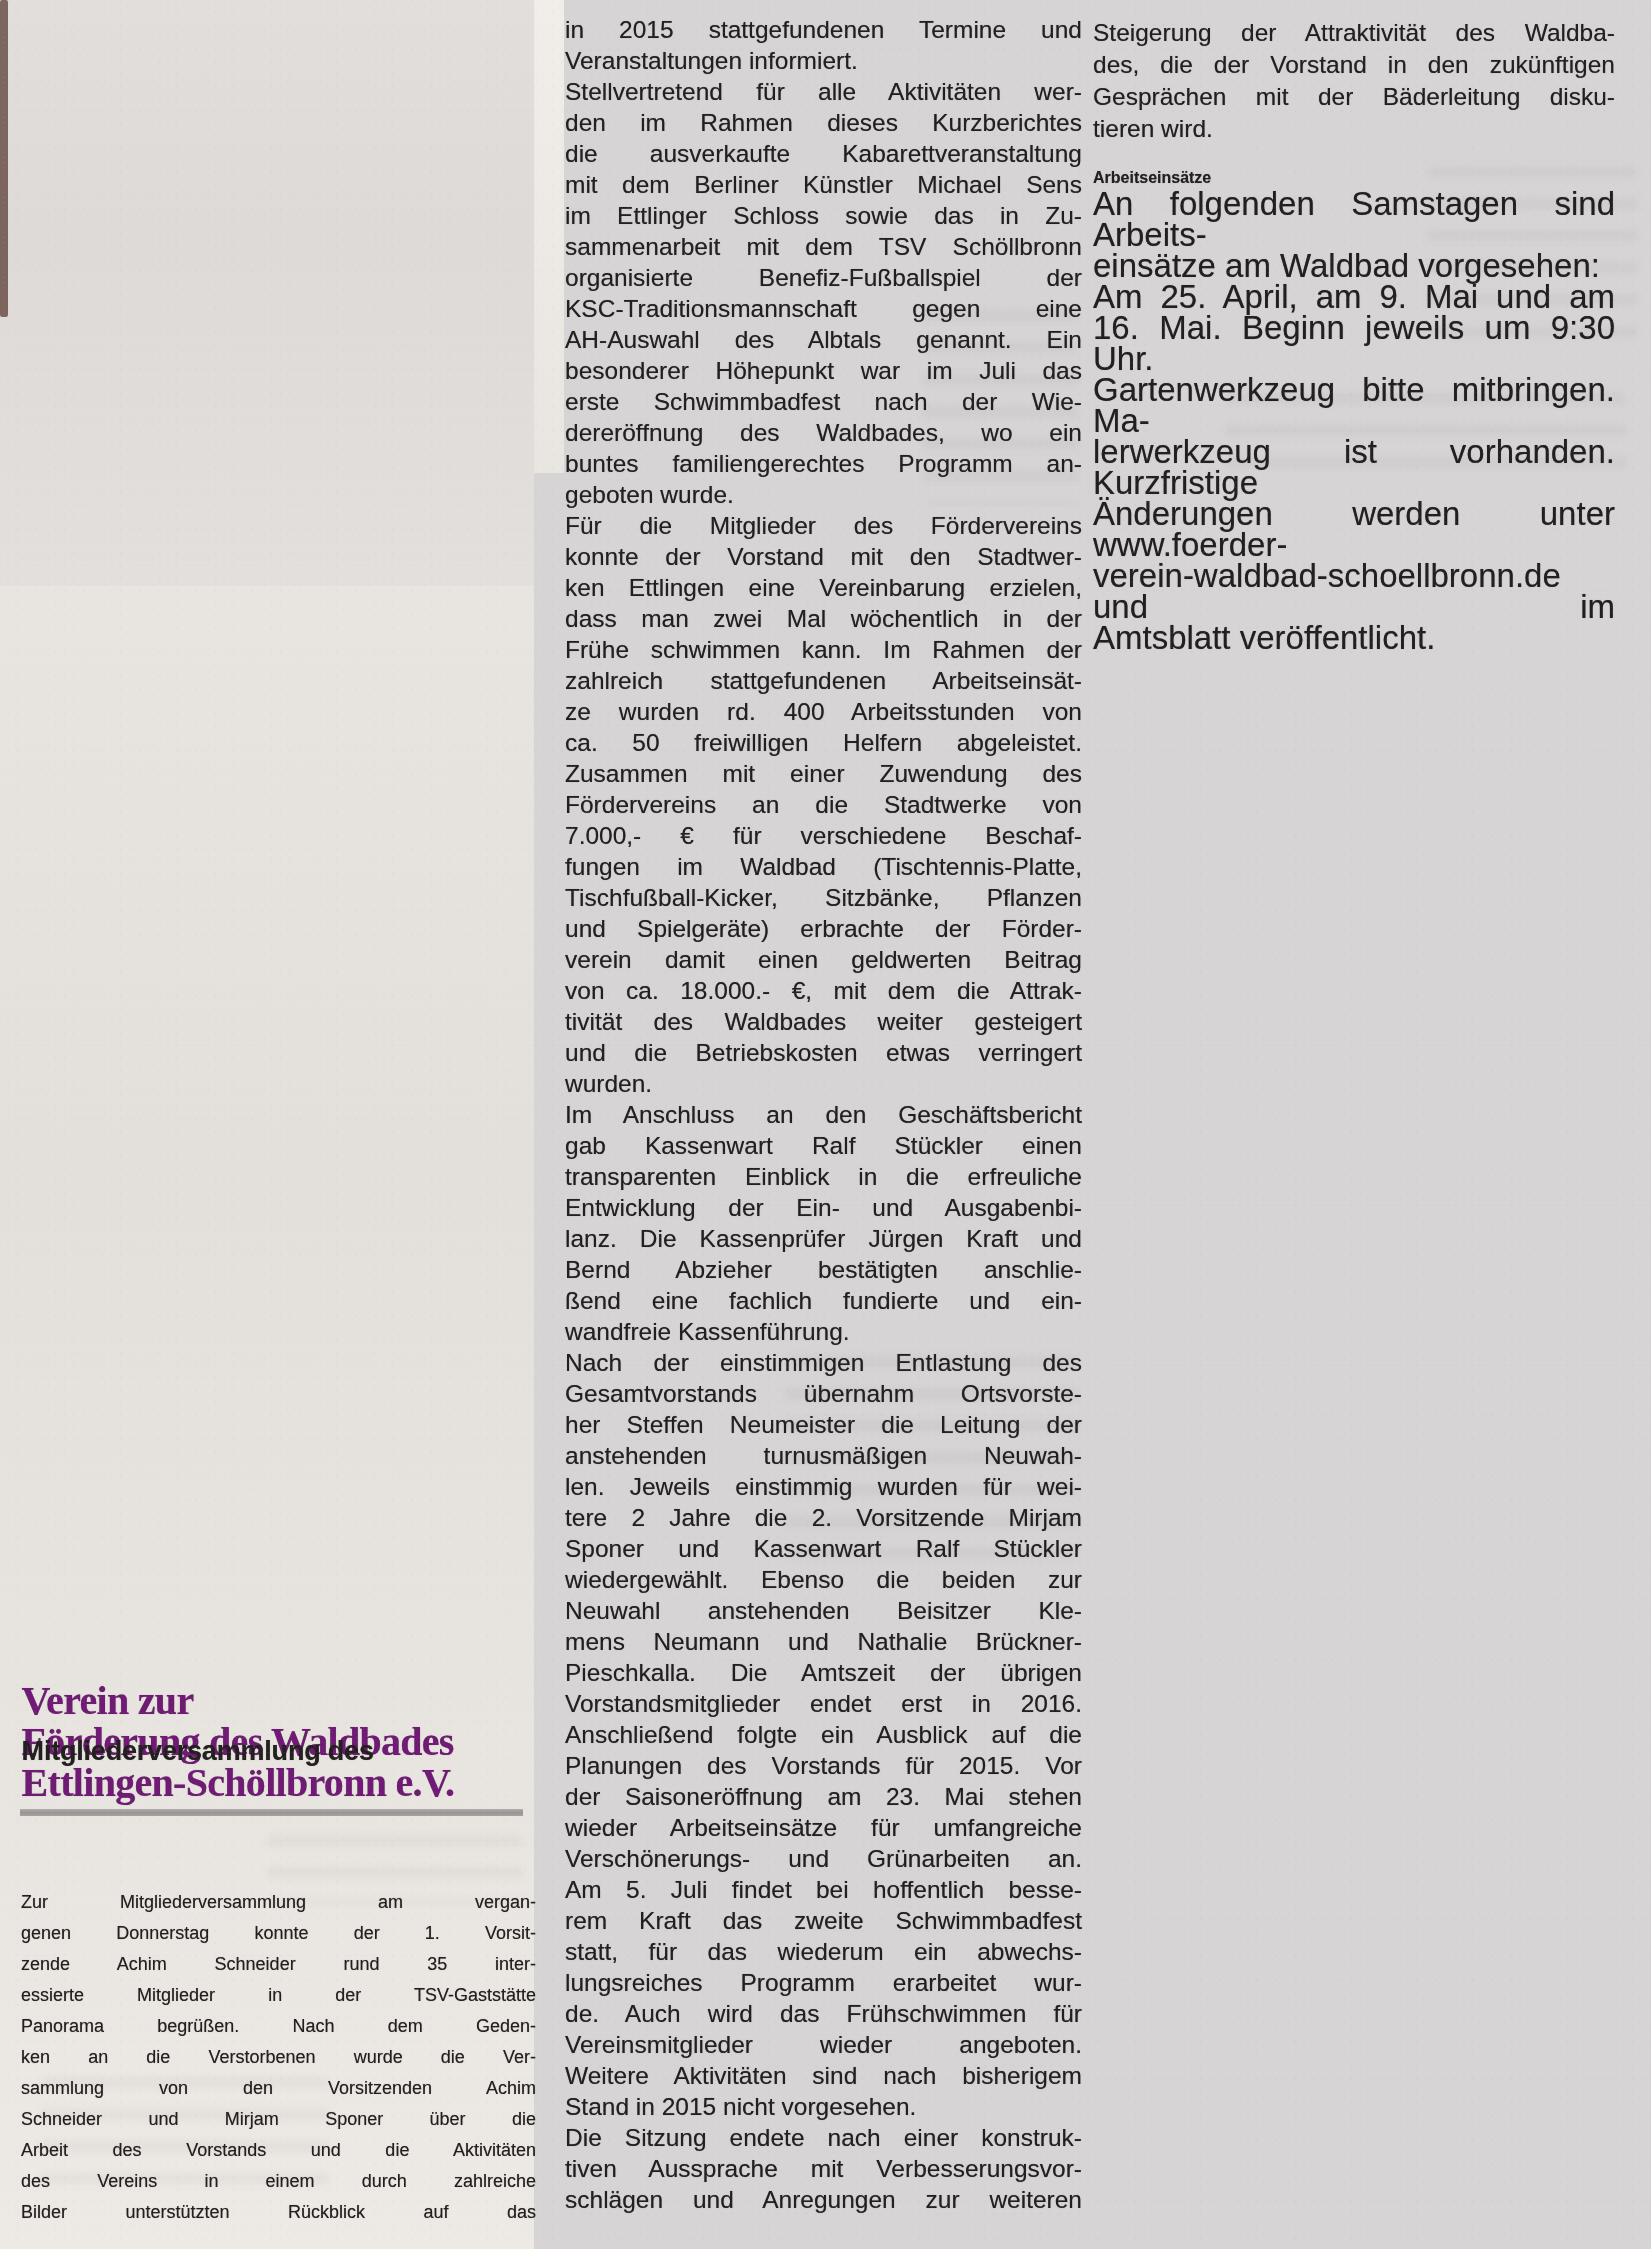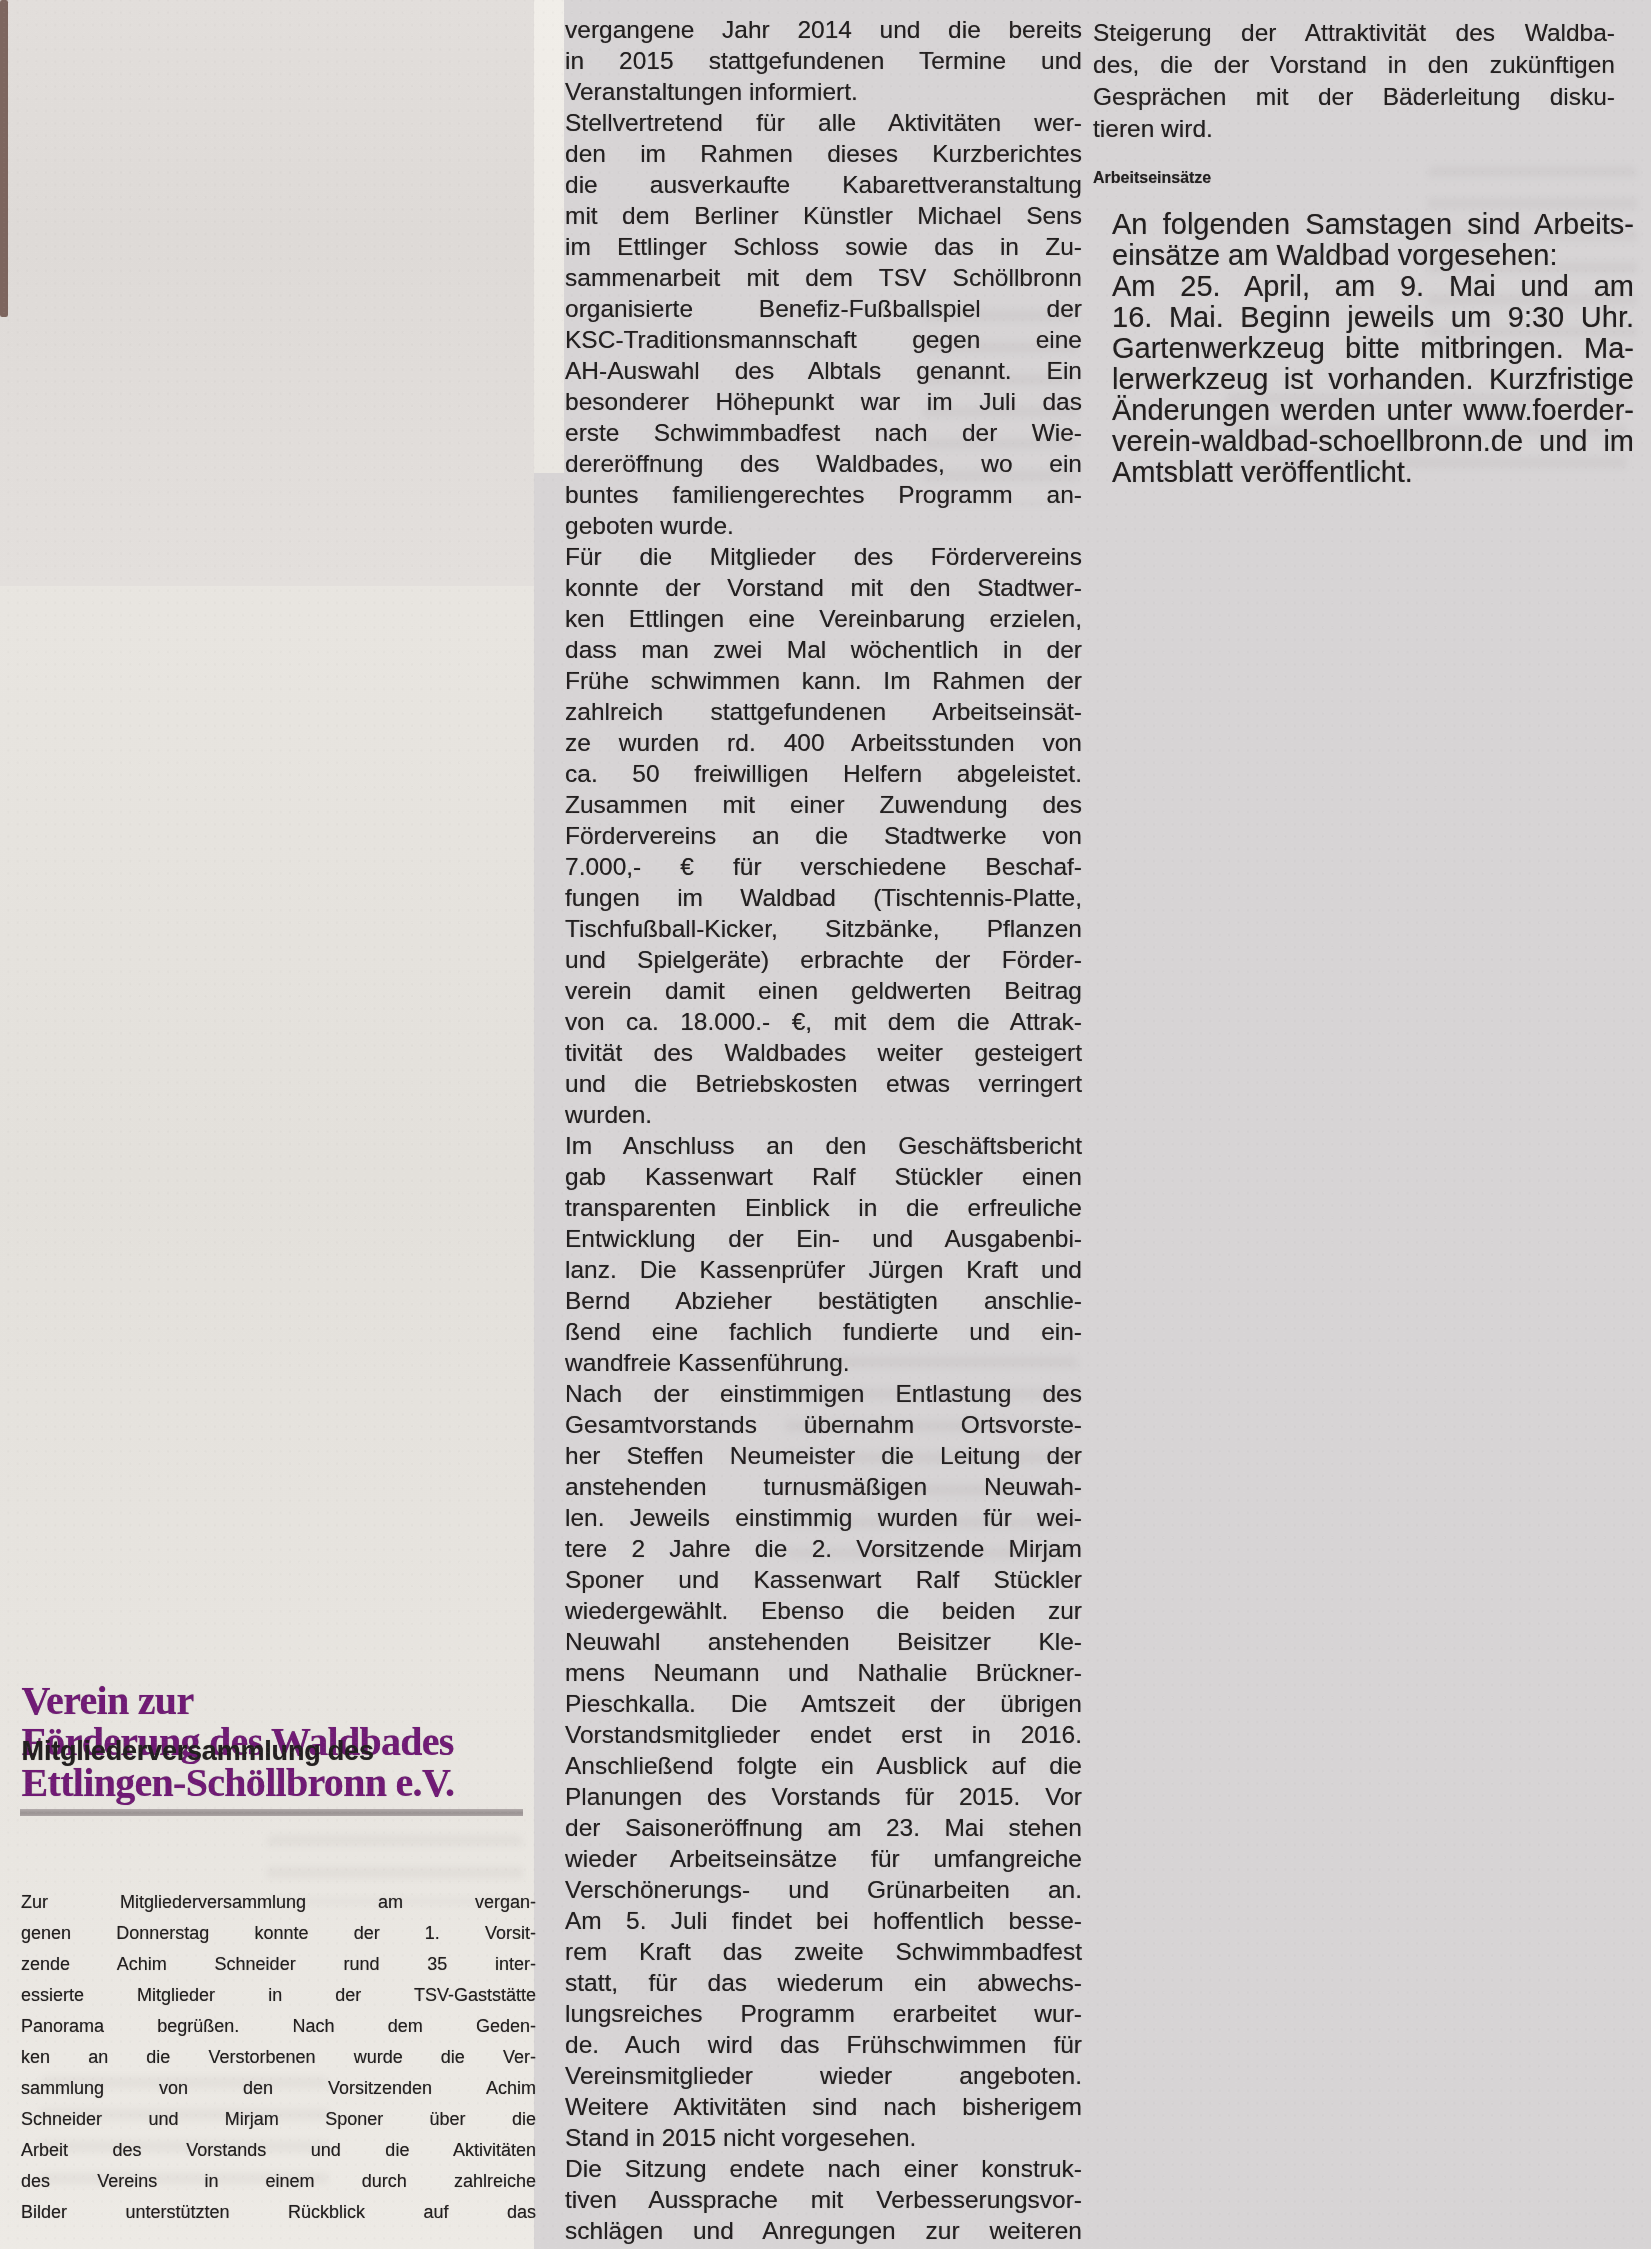--- a/index.html
+++ b/index.html
@@ -75,21 +75,21 @@
     letter-spacing:-0.2px;
   }
   .left-body{left:21px;top:1887px;width:515px;font-size:18px;line-height:31px;}
   .mid-body{left:565px;top:13.7px;width:517px;font-size:24.5px;line-height:31px;}
   .right-intro{left:1093px;top:17.3px;width:522px;font-size:24.5px;line-height:32px;}
   .right-heading{
     left:1093px;top:162px;width:522px;
     font-weight:700;font-size:16px;line-height:32px;
     text-shadow:0 0 0.7px rgba(34,31,31,.55);
   }
-  .right-body{left:1093px;top:209px;width:522px;font-size:29px;line-height:31px;margin-left:19px;}
+  .right-body{left:1093px;top:188px;width:522px;font-size:33px;line-height:31px;}
 </style>
 </head>
 <body>
 
 <div class="page">
 
   <div class="abs edge-strip"></div>
   <div class="abs mid-paper"></div>
   <div class="abs right-box"></div>
   <div class="abs left-block"></div>
@@ -119,21 +119,20 @@
       <div class="tline">Panorama begrüßen. Nach dem Geden-</div>
       <div class="tline">ken an die Verstorbenen wurde die Ver-</div>
       <div class="tline">sammlung von den Vorsitzenden Achim</div>
       <div class="tline">Schneider und Mirjam Sponer über die</div>
       <div class="tline">Arbeit des Vorstands und die Aktivitäten</div>
       <div class="tline">des Vereins in einem durch zahlreiche</div>
       <div class="tline">Bilder unterstützten Rückblick auf das</div>
     </div>
 
   <div class="tcol mid-body">
-      <div class="tline">vergangene Jahr 2014 und die bereits</div>
       <div class="tline">in 2015 stattgefundenen Termine und</div>
       <div class="tline pend">Veranstaltungen informiert.</div>
       <div class="tline">Stellvertretend für alle Aktivitäten wer-</div>
       <div class="tline">den im Rahmen dieses Kurzberichtes</div>
       <div class="tline">die ausverkaufte Kabarettveranstaltung</div>
       <div class="tline">mit dem Berliner Künstler Michael Sens</div>
       <div class="tline">im Ettlinger Schloss sowie das in Zu-</div>
       <div class="tline">sammenarbeit mit dem TSV Schöllbronn</div>
       <div class="tline">organisierte Benefiz-Fußballspiel der</div>
       <div class="tline">KSC-Traditionsmannschaft gegen eine</div>

